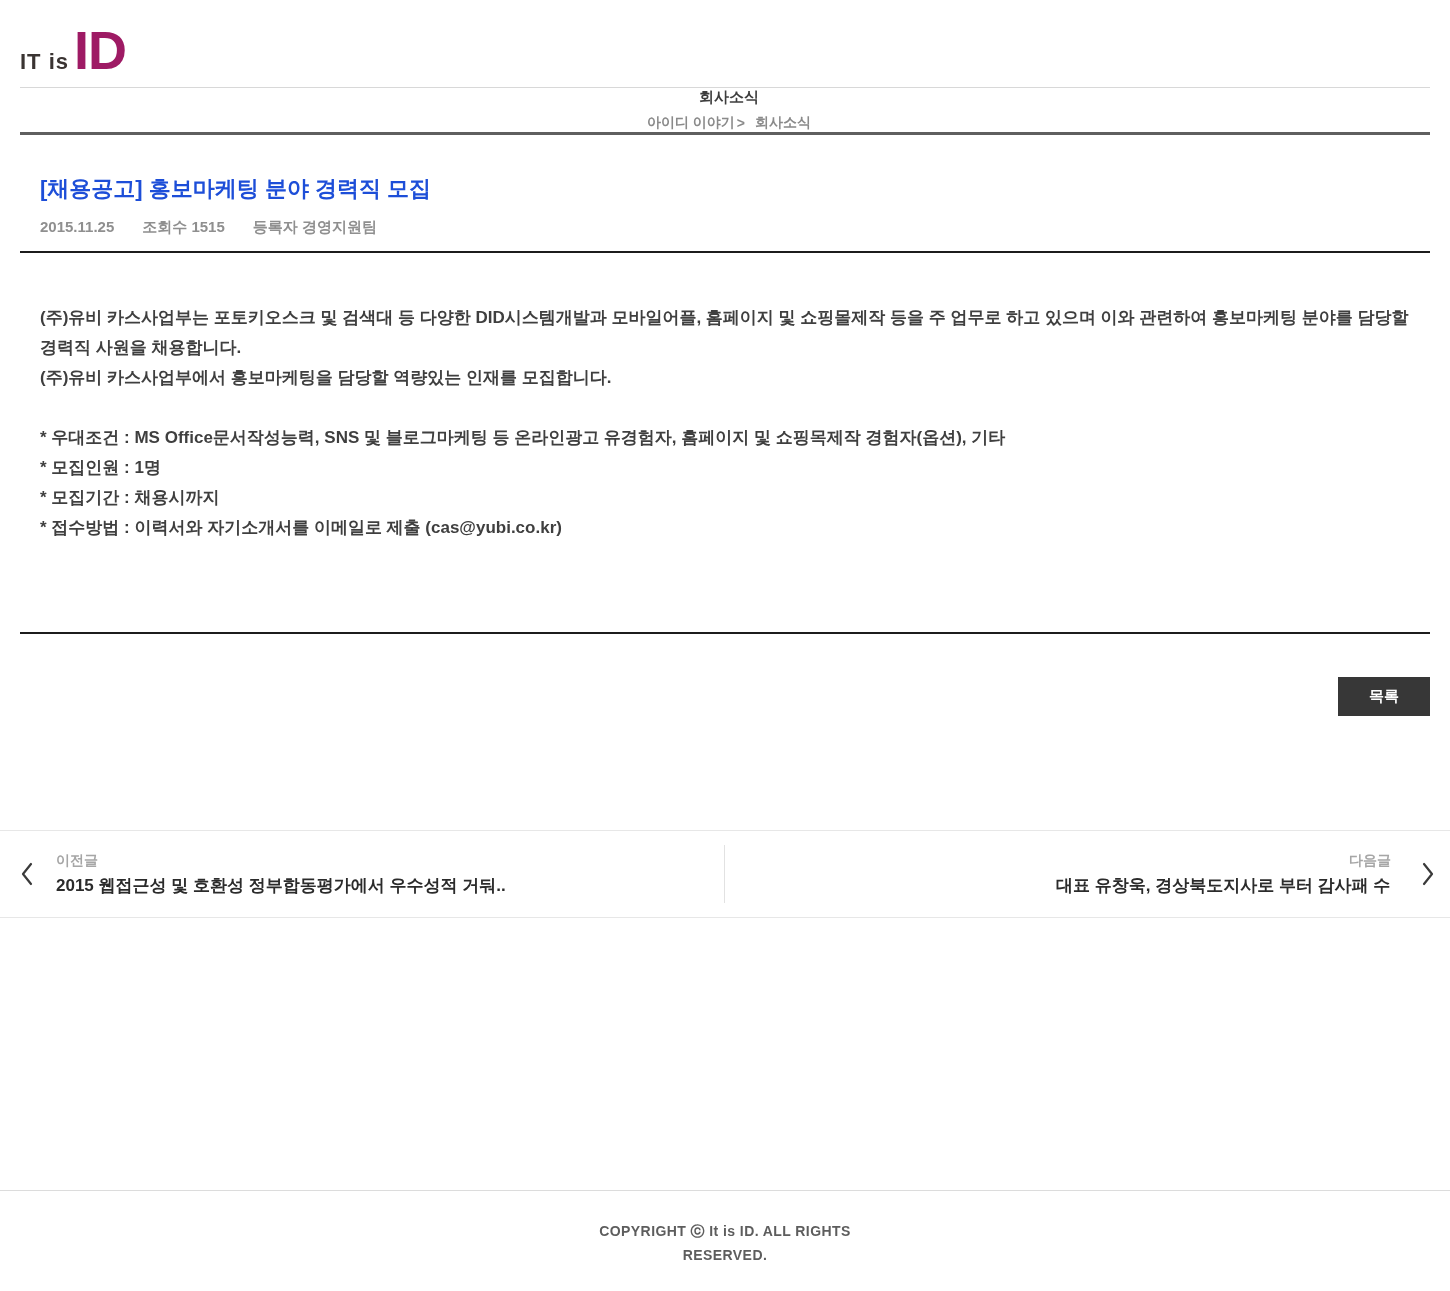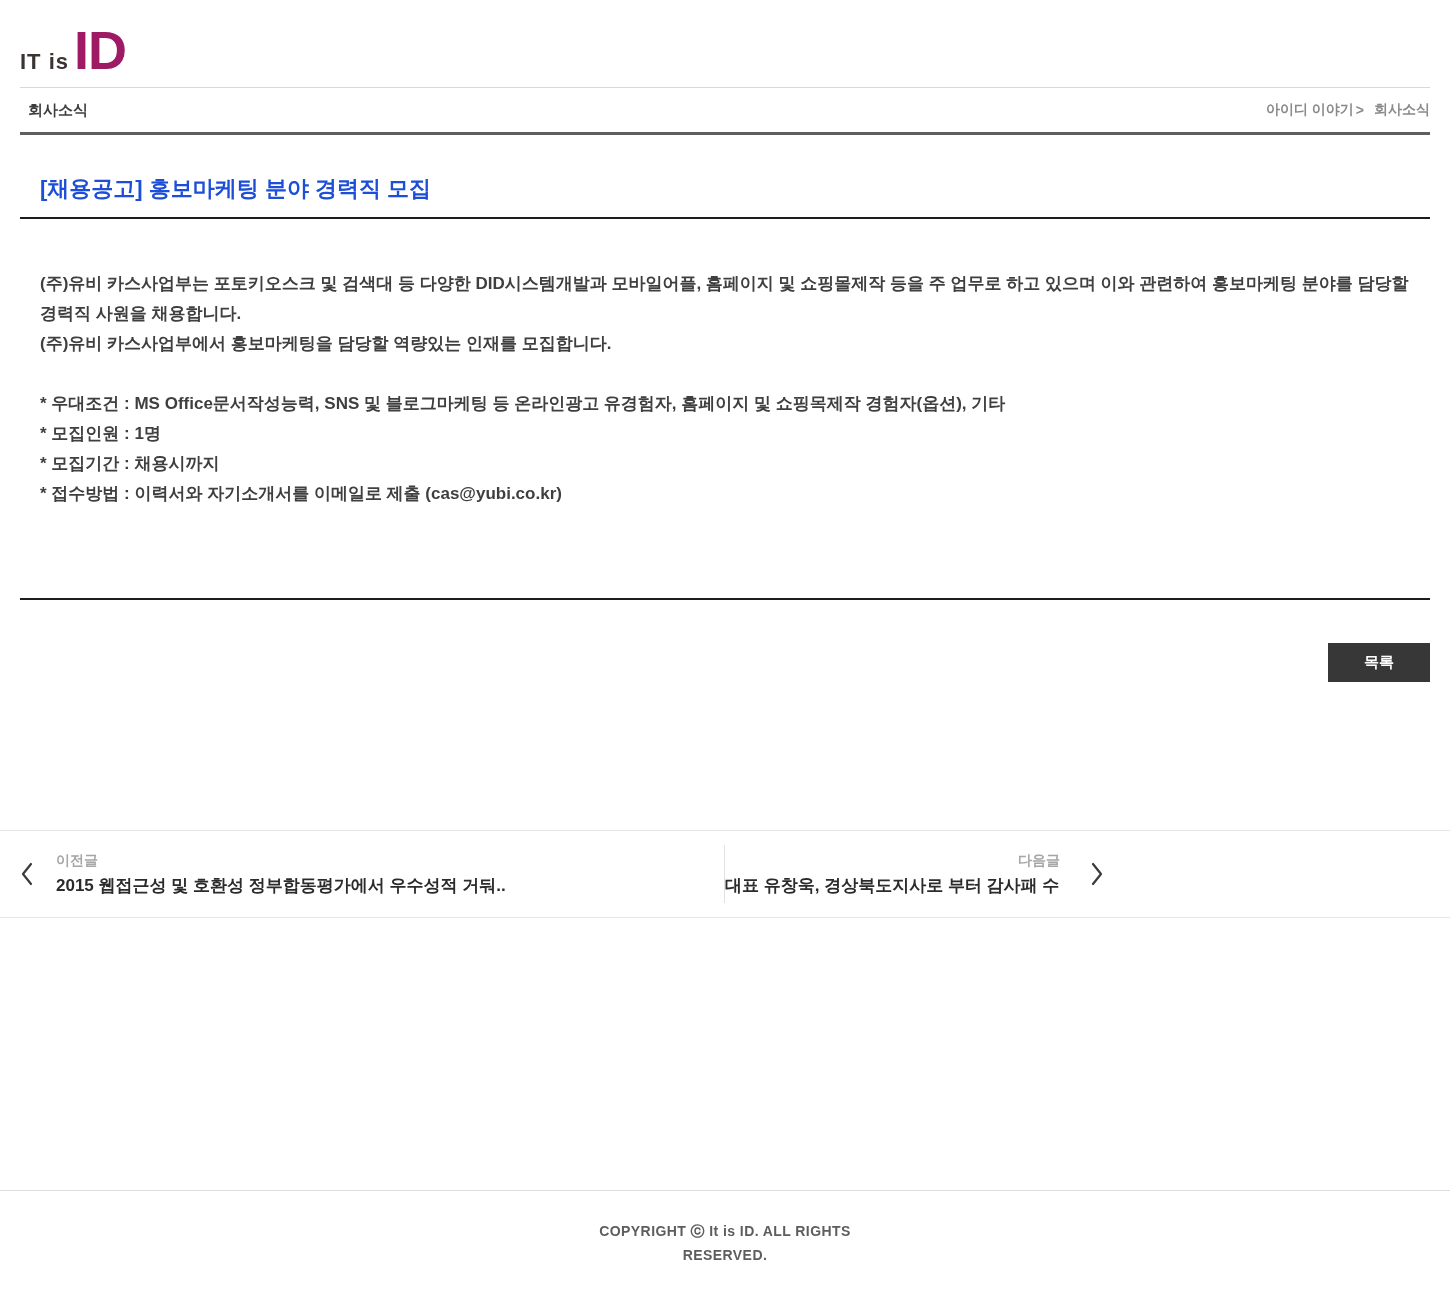--- a/index.html
+++ b/index.html
@@ -16,48 +16,48 @@
   }
   
   .header{padding:30px 20px 0;height:72px;}
   .logo{display:inline-flex;align-items:flex-end;cursor:pointer;}
   .logo-prefix{font-size:22px;font-weight:700;color:#3a3432;letter-spacing:1px;line-height:16px;}
   .logo-main{font-size:54px;font-weight:900;color:var(--brand-magenta);line-height:40px;margin-left:5px;letter-spacing:-1px;}
   
   .navbar{
     margin:15px 20px 0;height:48px;
     border-top:1px solid #d8d8d8;border-bottom:3px solid #5f5f5f;
-    display:flex;justify-content:space-between;align-items:center;padding:0 0 0 8px;
+    display:flex;justify-content:space-between;align-items:center;padding:0 0 0 8px;flex-direction:column;
   }
   .section-title{font-size:15px;font-weight:800;color:#3d3d3d;}
   .breadcrumb{font-size:14px;font-weight:700;color:#8a8a8a;display:flex;align-items:center;}
   .breadcrumb .crumb{cursor:pointer;text-align:right;}
   .breadcrumb .sep{margin:0 10px 0 2px;}
   
   .post-head{margin:0 20px;padding:42px 20px 16px;border-bottom:2px solid #1c1c1c;}
   .post-title{font-size:22px;font-weight:800;color:#1d4ed8;line-height:24px;}
   .post-meta{margin-top:18px;display:flex;gap:28px;font-size:15px;font-weight:700;color:var(--text-gray);line-height:16px;}
   
   .post-body{margin:0 20px;padding:50px 20px 0;height:381px;border-bottom:2px solid #1c1c1c;}
   .body-line{font-size:17px;font-weight:700;color:#3f3f3f;line-height:30px;}
   
   .actions-row{margin:43px 20px 0;display:flex;justify-content:flex-end;}
   .list-button{
-    width:102px;height:39px;background:var(--button-dark);color:#ffffff;
+    width:92px;height:39px;background:var(--button-dark);color:#ffffff;
     font-size:15px;font-weight:700;border:none;cursor:pointer;
     font-family:Liberation Sans, sans-serif;
   }
   
   .pager{
     position:absolute;left:0;right:0;top:830px;height:88px;
     border-top:1px solid #e7e7e7;border-bottom:1px solid #e7e7e7;display:flex;
   }
   .pager-half{width:50%;display:flex;align-items:center;cursor:pointer;}
   .pager-prev{padding-left:20px;}
-  .pager-next{padding-right:36px;justify-content:flex-start;}
+  .pager-next{padding-right:15px;justify-content:flex-end;}
   .chevron{display:flex;align-items:center;}
   .pager-text{margin-left:22px;}
   .pager-next .pager-text{margin-left:0;margin-right:30px;text-align:right;max-width:335px;overflow:hidden;}
   .pager-label{font-size:14px;font-weight:700;color:#a6a6a6;line-height:15px;}
   .pager-title{font-size:17px;font-weight:800;color:var(--text-dark);line-height:19px;margin-top:8px;white-space:nowrap;}
   .pager-divider{position:absolute;left:calc(50% - 1px);top:14px;height:58px;width:1px;background:#e2e2e2;}
   
   .footer{position:absolute;left:0;right:0;top:1190px;bottom:0;border-top:1px solid #dcdcdc;}
   .footer-text{
     margin:28px auto 0;max-width:270px;text-align:center;
@@ -78,20 +78,25 @@
   <div class="section-title">회사소식</div>
   <div class="breadcrumb">
     <span class="crumb">아이디 이야기</span>
     <span class="sep">&gt;</span>
     <span class="crumb">회사소식</span>
   </div>
 </div>
 
 <div class="post-head">
   <div class="post-title">[채용공고] 홍보마케팅 분야 경력직 모집</div>
+  <div class="post-meta">
+    <span>2015.11.25</span>
+    <span>조회수 1515</span>
+    <span>등록자 경영지원팀</span>
+  </div>
 </div>
 
 <div class="post-body">
     <div class="body-line">(주)유비 카스사업부는 포토키오스크 및 검색대 등 다양한 DID시스템개발과 모바일어플, 홈페이지 및 쇼핑몰제작 등을 주 업무로 하고 있으며 이와 관련하여 홍보마케팅 분야를 담당할 경력직 사원을 채용합니다.</div>
     <div class="body-line">(주)유비 카스사업부에서 홍보마케팅을 담당할 역량있는 인재를 모집합니다.</div>
     <div class="body-line">&nbsp;</div>
     <div class="body-line">* 우대조건 : MS Office문서작성능력, SNS 및 블로그마케팅 등 온라인광고 유경험자, 홈페이지 및 쇼핑목제작 경험자(옵션), 기타</div>
     <div class="body-line">* 모집인원 : 1명</div>
     <div class="body-line">* 모집기간 : 채용시까지</div>
     <div class="body-line">* 접수방법 : 이력서와 자기소개서를 이메일로 제출 (cas@yubi.co.kr)</div>

